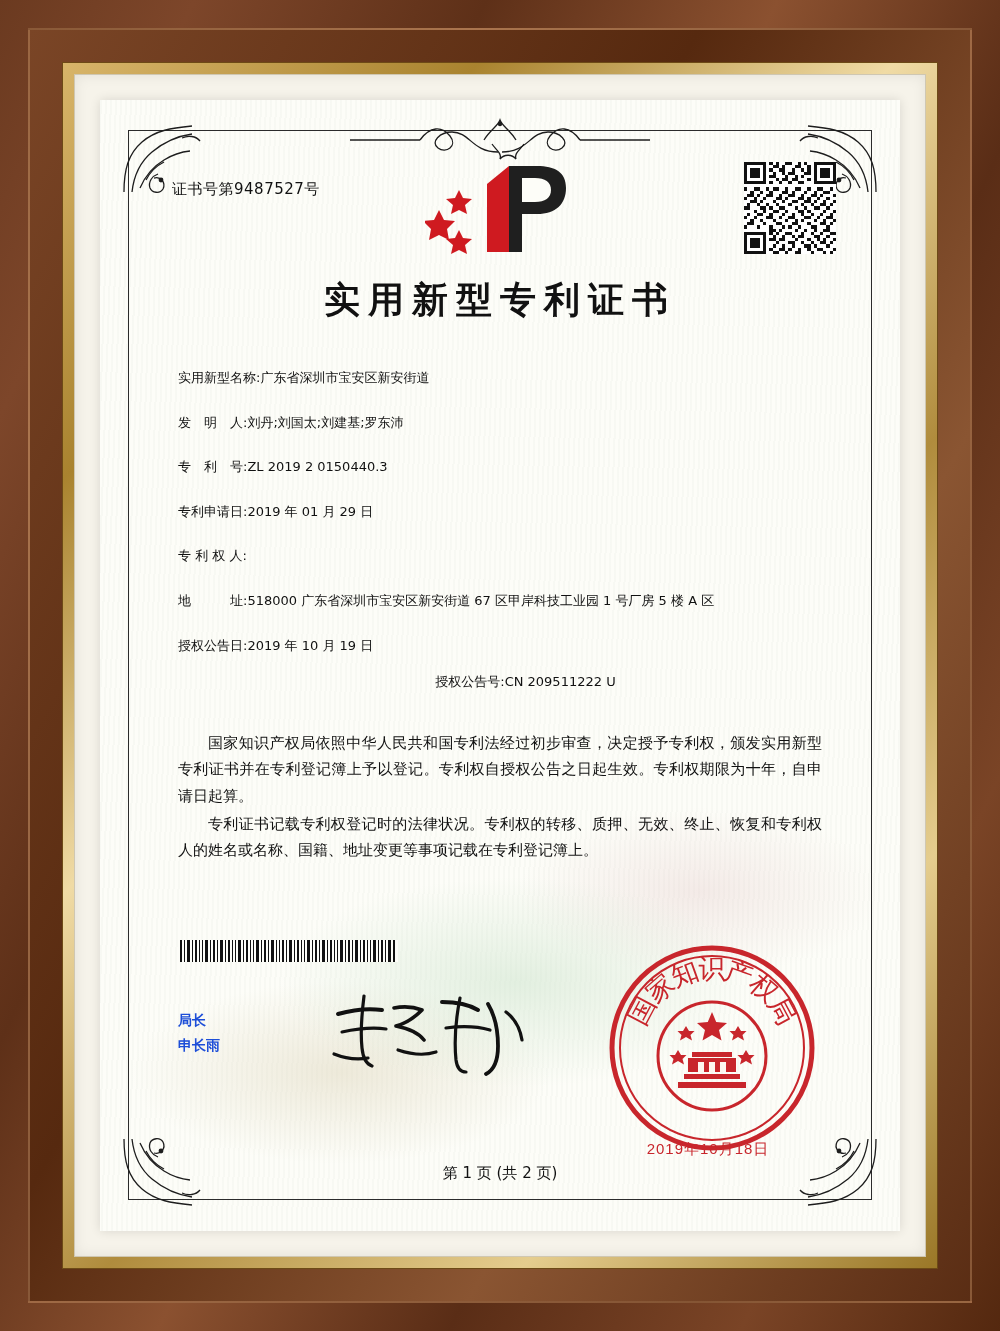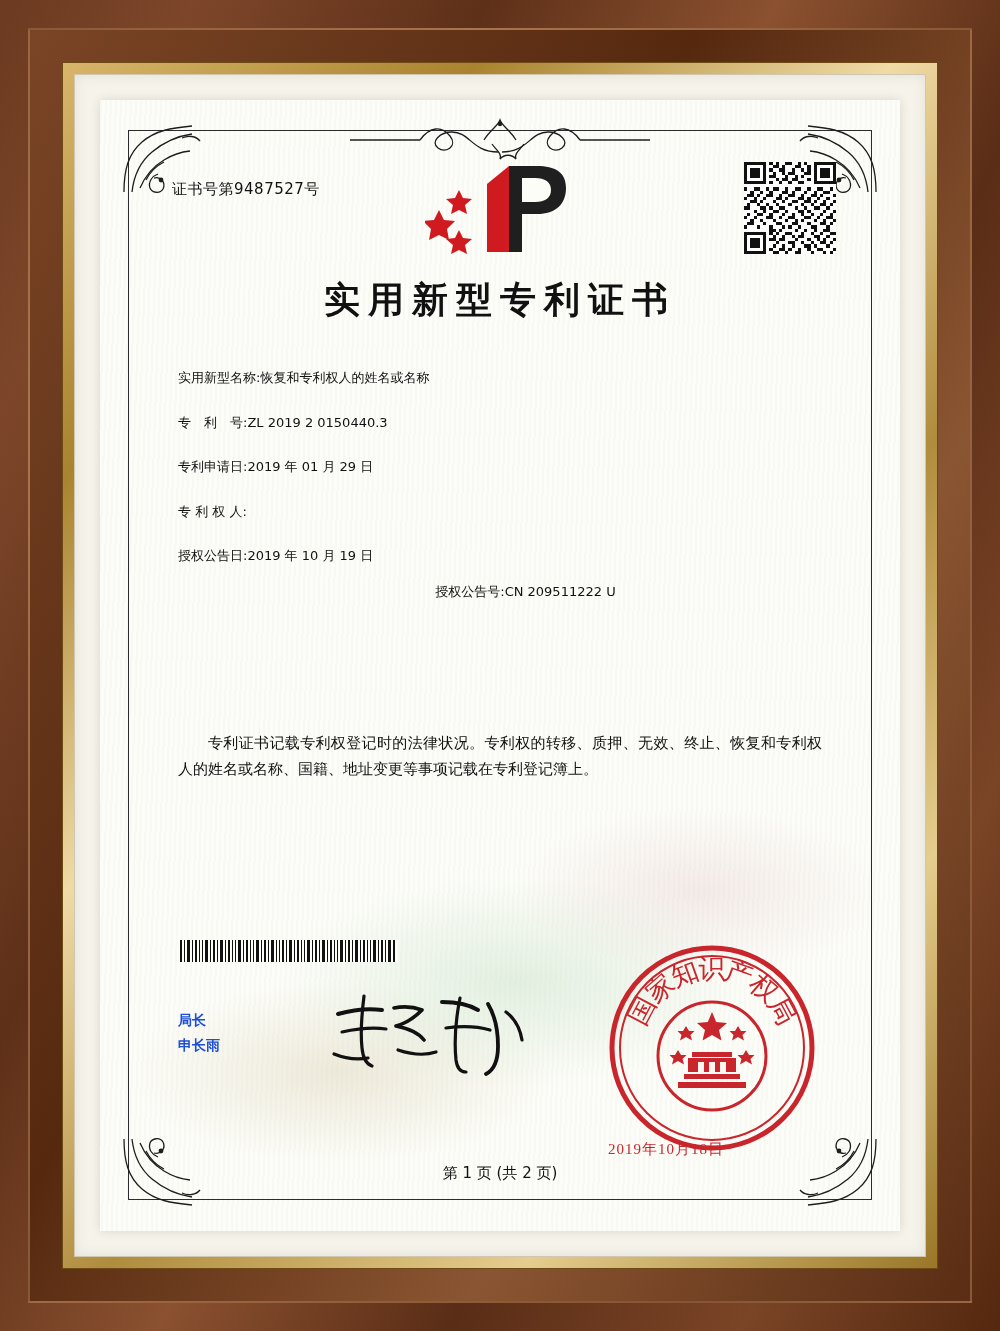--- a/index.html
+++ b/index.html
@@ -105,22 +105,22 @@
 
   .sign-block{position:absolute;left:78px;top:908px;font-size:14px;color:#1d4ed8;line-height:1.75;font-weight:bold;}
   .signature{
     position:absolute;left:220px;top:888px;width:220px;height:90px;color:#111;
   }
   .signature svg{width:100%;height:100%;display:block;}
 
   .seal{position:absolute;right:78px;top:838px;width:220px;height:220px;}
   .seal svg{width:100%;height:100%;display:block;}
   .seal-date{
-    position:absolute;right:92px;top:1040px;width:200px;
-    color:#c8262c;font-size:15px;font-family:Liberation Serif, serif;
+    position:absolute;right:92px;top:1040px;width:200px;text-align:center;
+    color:#c8262c;font-size:15px;font-family:Liberation Sans, sans-serif;
     letter-spacing:1px;
   }
   .pagefoot{
     position:absolute;left:0;right:0;bottom:48px;text-align:center;font-size:15px;color:#111;
     font-family:"DejaVu Sans","Liberation Sans",sans-serif;
   }
 </style>
 </head>
 <body>
 
@@ -417,46 +417,55 @@
               <rect x="27" y="28" width="1" height="1"></rect>
           </g>
         </svg>
       </div>
 
       <div class="title">实用新型专利证书</div>
 
       <div class="fields">
         <div class="row">
           <span class="lbl">实用新型名称:</span>
-          <span class="val">恢复和专利权人的姓名或名称</span>
+          <span class="val">广东省深圳市宝安区新安街道</span>
+        </div>
+        <div class="row">
+          <span class="lbl">发　明　人:</span>
+          <span class="val">刘丹;刘国太;刘建基;罗东沛</span>
         </div>
         <div class="row">
           <span class="lbl">专　利　号:</span>
           <span class="val">ZL 2019 2 0150440.3</span>
         </div>
         <div class="row">
           <span class="lbl">专利申请日:</span>
           <span class="val">2019 年 01 月 29 日</span>
         </div>
         <div class="row">
           <span class="lbl">专 利 权 人:</span>
+        </div>
+        <div class="row addr">
+          <span class="lbl">地　　　址:</span>
+          <span class="val">518000  广东省深圳市宝安区新安街道 67 区甲岸科技工业园 1 号厂房 5 楼 A 区</span>
         </div>
         <div class="row two">
           <span class="half">
             <span class="lbl">授权公告日:</span>
             <span class="val">2019 年 10 月 19 日</span>
           </span>
           <span class="half second">
             <span class="lbl">授权公告号:</span>
             <span class="val">CN 209511222 U</span>
           </span>
         </div>
       </div>
 
       <div class="para">
+        <p>国家知识产权局依照中华人民共和国专利法经过初步审查，决定授予专利权，颁发实用新型专利证书并在专利登记簿上予以登记。专利权自授权公告之日起生效。专利权期限为十年，自申请日起算。</p>
         <p>专利证书记载专利权登记时的法律状况。专利权的转移、质押、无效、终止、恢复和专利权人的姓名或名称、国籍、地址变更等事项记载在专利登记簿上。</p>
       </div>
 
       <div class="barcode">
         <svg viewBox="0 0 220 22" shape-rendering="crispEdges">
           <rect width="220" height="22" fill="#fdfdf8"></rect>
           <g fill="#111">
             <rect x="2" y="0" width="2" height="22"></rect>
               <rect x="6" y="0" width="1" height="22"></rect>
             <rect x="9" y="0" width="3" height="22"></rect>

